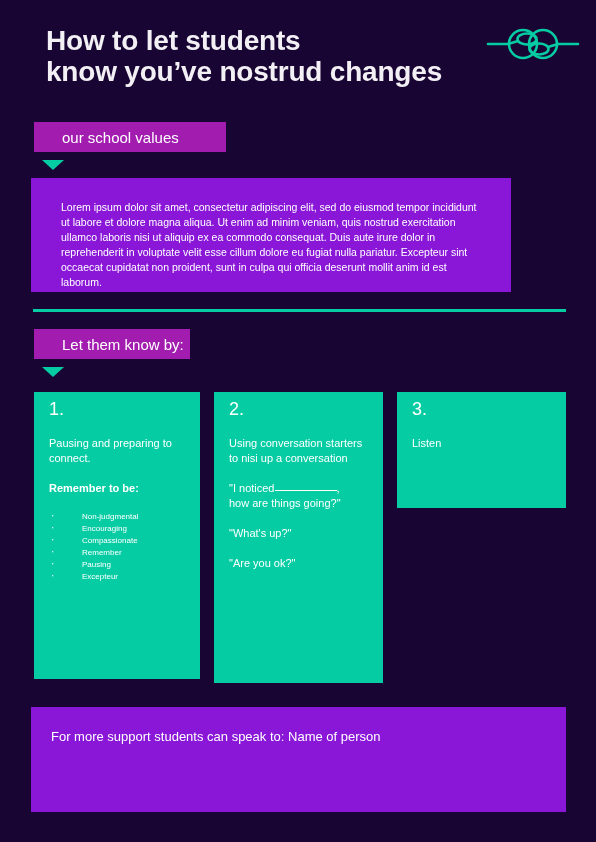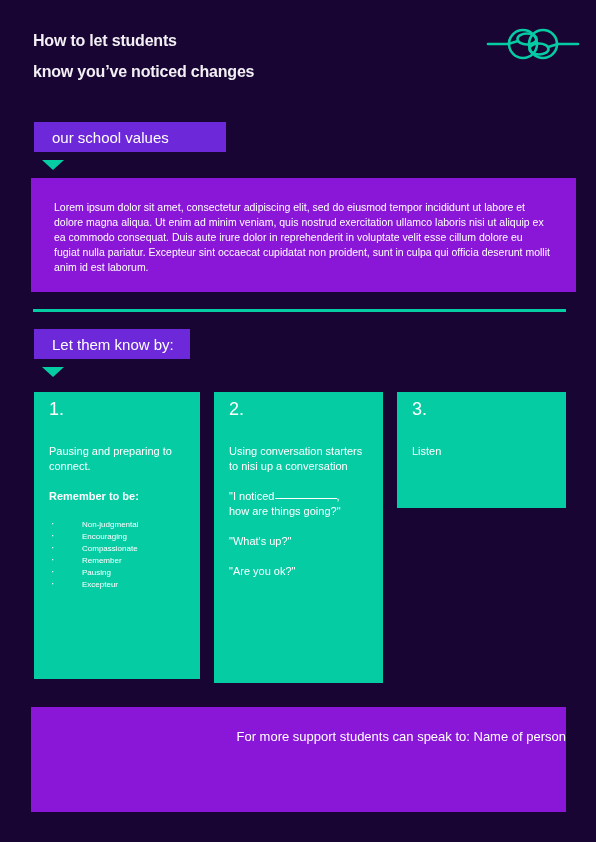--- a/index.html
+++ b/index.html
@@ -20,49 +20,49 @@
   .page {
     position: absolute;
     inset: 0;
     width: 596px;
     height: 842px;
   }
 
   
   .title {
     position: absolute;
-    left: 33px;
+    left: 46px;
     top: 25px;
     width: 460px;
-    font-size: 16px;
+    font-size: 28px;
     font-weight: bold;
     line-height: 31px;
     letter-spacing: -0.2px;
     color: #f2f0f5;
   }
   .title-line { display: block; white-space: nowrap; }
 
   .logo {
     position: absolute;
     left: 486px;
     top: 22px;
     width: 94px;
     height: 46px;
   }
 
   
   .pill {
     position: absolute;
-    background: #6d28d9;
+    background: #a21caf;
     color: #ffffff;
     font-size: 15px;
     line-height: 1;
     display: flex;
     align-items: center;
-    padding-left: 18px;
+    padding-left: 28px;
   }
   #pill-values { left: 34px; top: 122px; width: 192px; height: 30px; }
   #pill-know   { left: 34px; top: 329px; width: 156px; height: 30px; }
 
   .caret {
     position: absolute;
     width: 0; height: 0;
     border-left: 11px solid transparent;
     border-right: 11px solid transparent;
     border-top: 10px solid #06CCA4;
@@ -71,32 +71,31 @@
   #caret-know   { left: 42px; top: 367px; }
 
   
   .purple-block {
     position: absolute;
     background: #8A16D8;
     color: #ffffff;
   }
   #values-body {
     left: 31px; top: 178px;
-    width: 545px; height: 114px;
-    padding: 22px 26px 0 23px;
+    width: 480px; height: 114px;
+    padding: 22px 26px 0 30px;
     font-size: 10.5px;
     line-height: 15px;
   }
   #support-bar {
     left: 31px; top: 707px;
     width: 535px; height: 105px;
-    padding: 22px 0 0 28px;
+    padding: 22px 0 0 20px;
     font-size: 13px;
     line-height: 16px;
-    text-align: right;
   }
 
   
   .rule {
     position: absolute;
     left: 33px; top: 309px;
     width: 533px; height: 3px;
     background: #06CCA4;
   }
 
@@ -119,21 +118,21 @@
     color: #ffffff;
   }
   .col-body {
     position: absolute;
     left: 15px; top: 44px;
     right: 10px;
     font-size: 11px;
     line-height: 15px;
     color: #ffffff;
   }
-  .col-body p { margin: 8px 0 15px 0; }
+  .col-body p { margin: 0 0 15px 0; }
   .col-body p:last-child { margin-bottom: 0; }
 
   .blank-line {
     display: inline-block;
     border-bottom: 1px solid #ffffff;
     width: 62px;
     vertical-align: 1px;
   }
 
   .remember-head { margin: 0 0 2px 0; font-size: 11px; font-weight: bold; }
@@ -158,21 +157,21 @@
     line-height: 12px;
   }
 </style>
 </head>
 <body>
 
 <div class="page">
 
   <div class="title">
     <span class="title-line">How to let students</span>
-    <span class="title-line">know you’ve noticed changes</span>
+    <span class="title-line">know you’ve nostrud changes</span>
   </div>
 
   <div class="logo">
     <svg width="94" height="46" viewBox="0 0 94 46" fill="none" stroke="#06CCA4" stroke-width="2.6" stroke-linecap="round">
       <line x1="2" y1="22" x2="22" y2="22"></line>
       <line x1="72" y1="22" x2="92" y2="22"></line>
       <circle cx="37" cy="22" r="14"></circle>
       <circle cx="57" cy="22" r="14"></circle>
       <ellipse cx="41" cy="17" rx="9.5" ry="5.5"></ellipse>
       <ellipse cx="53" cy="27" rx="9.5" ry="5.5"></ellipse>

